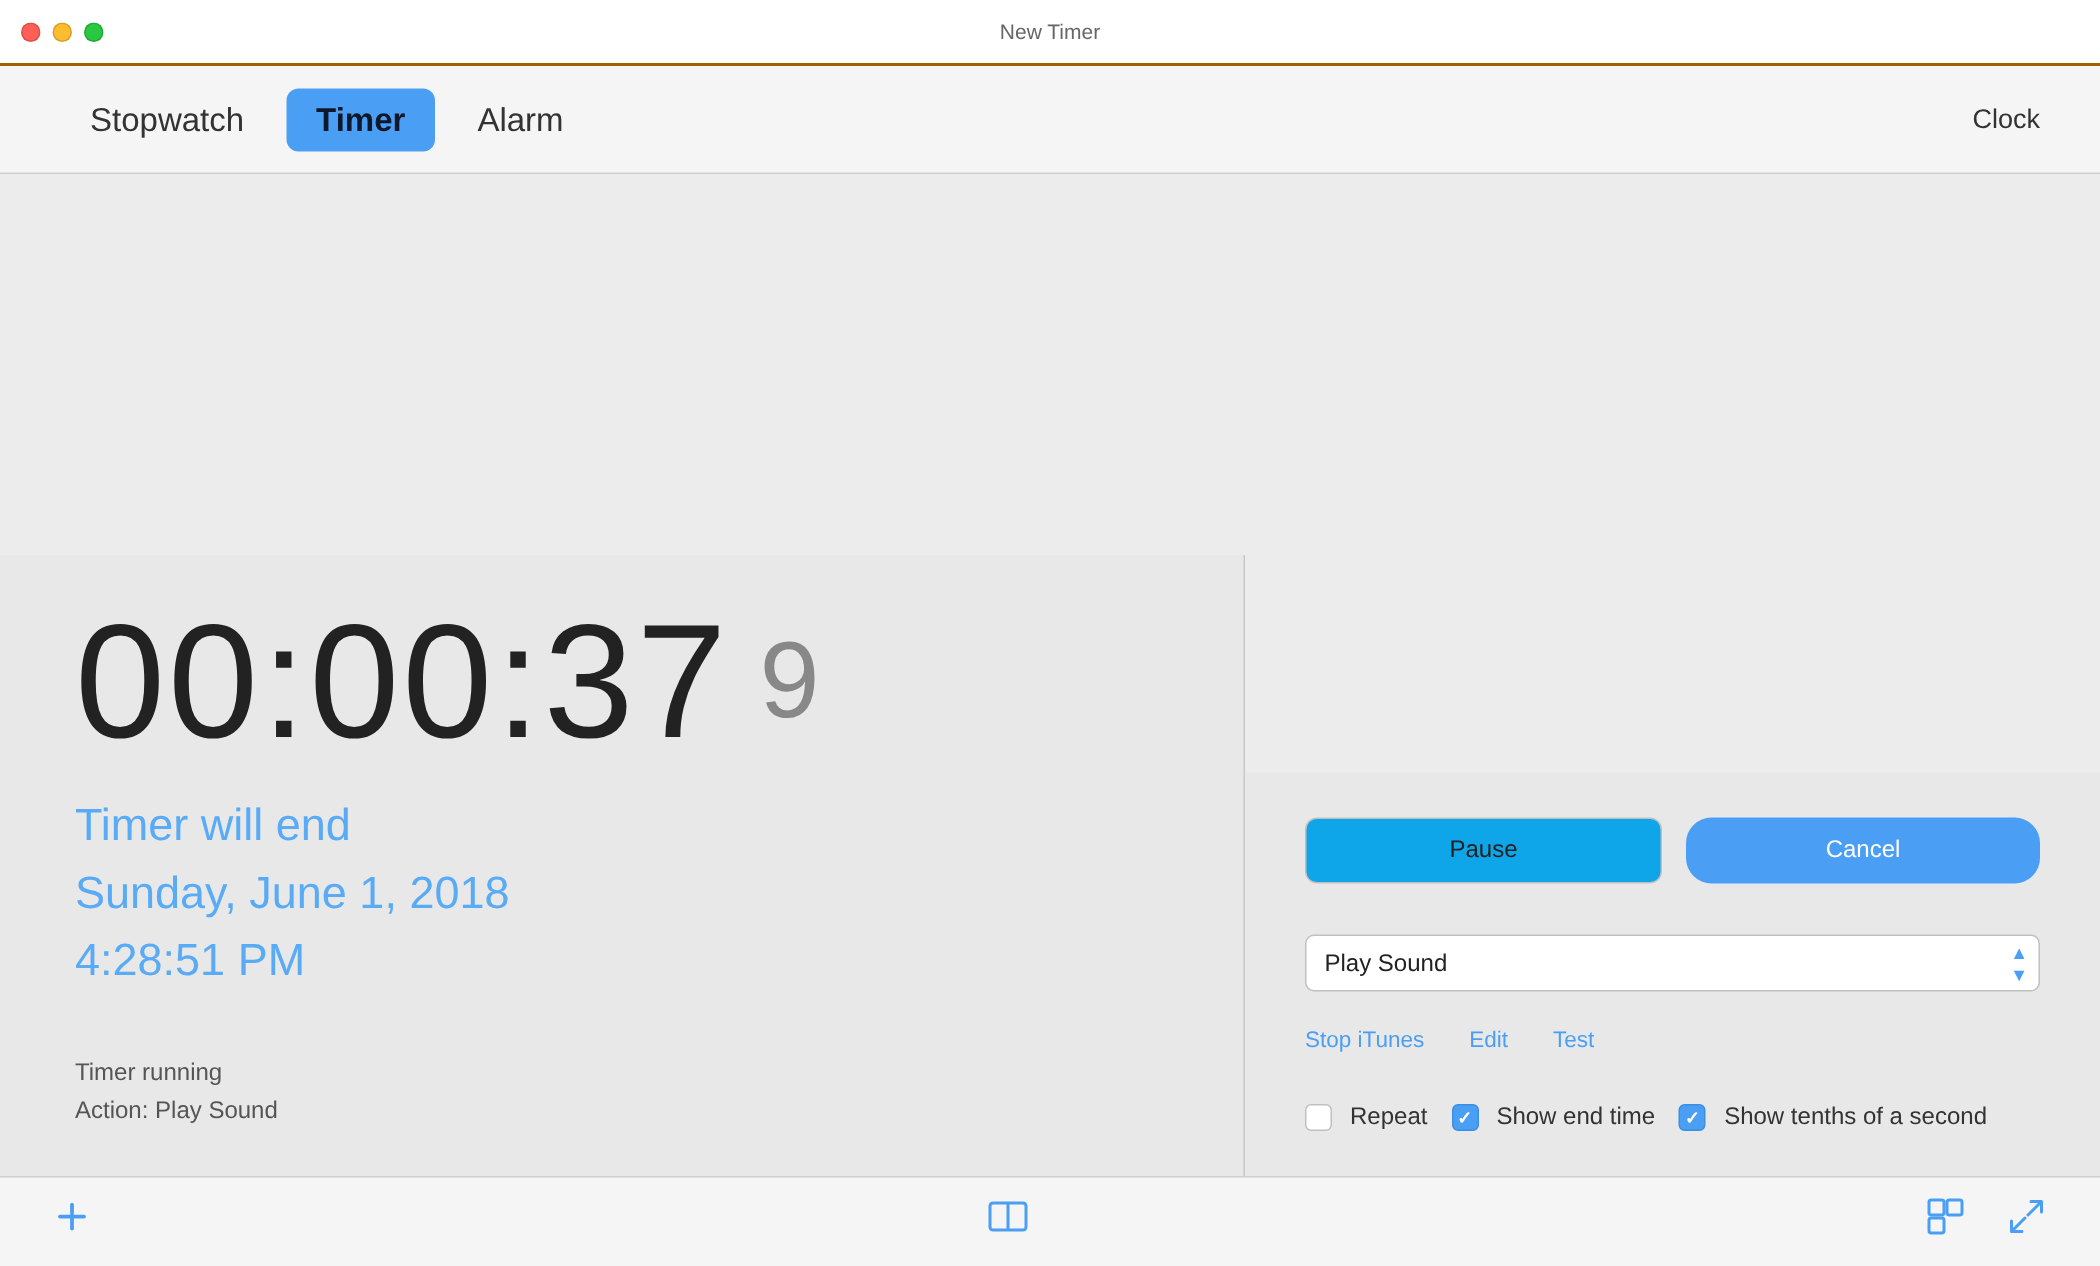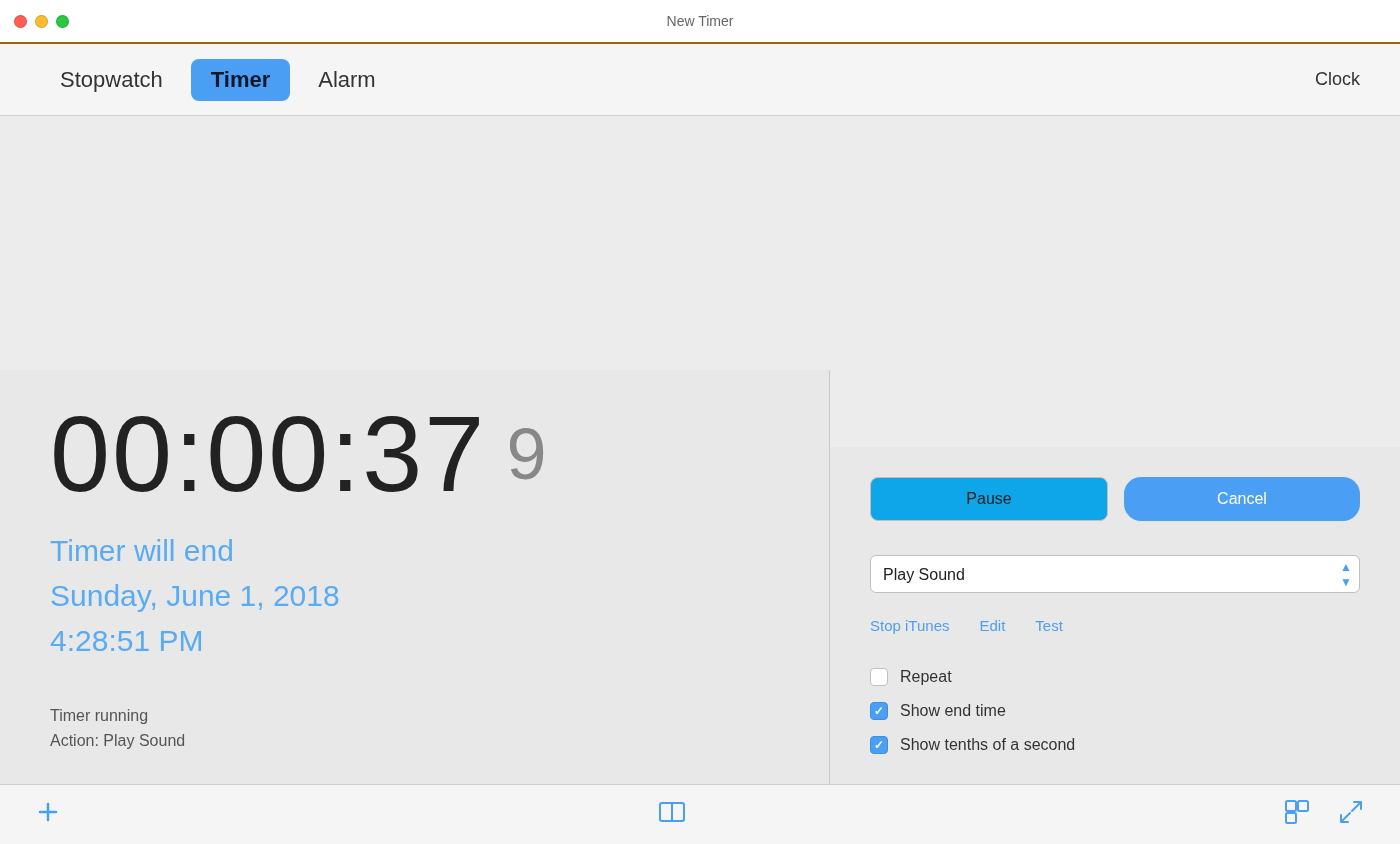--- a/index.html
+++ b/index.html
@@ -210,21 +210,21 @@
     .action-link {
       font-size: 15px;
       color: #4a9ff5;
       cursor: pointer;
       text-decoration: none;
     }
 
     
     .checkbox-group {
       display: flex;
-      flex-direction: column;
+      flex-direction: row;
       gap: 16px;
       margin-top: 10px;
     }
     .checkbox-row {
       display: flex;
       align-items: center;
       gap: 12px;
       font-size: 16px;
       color: #333;
     }

